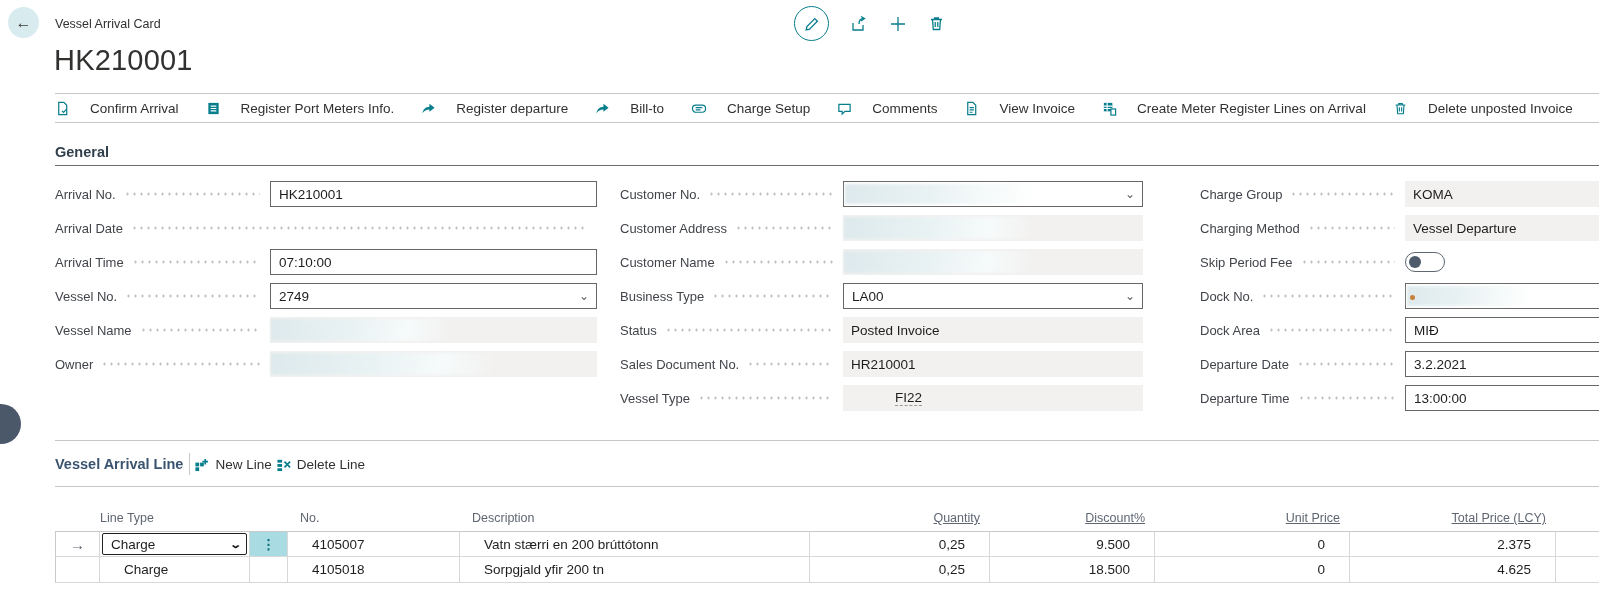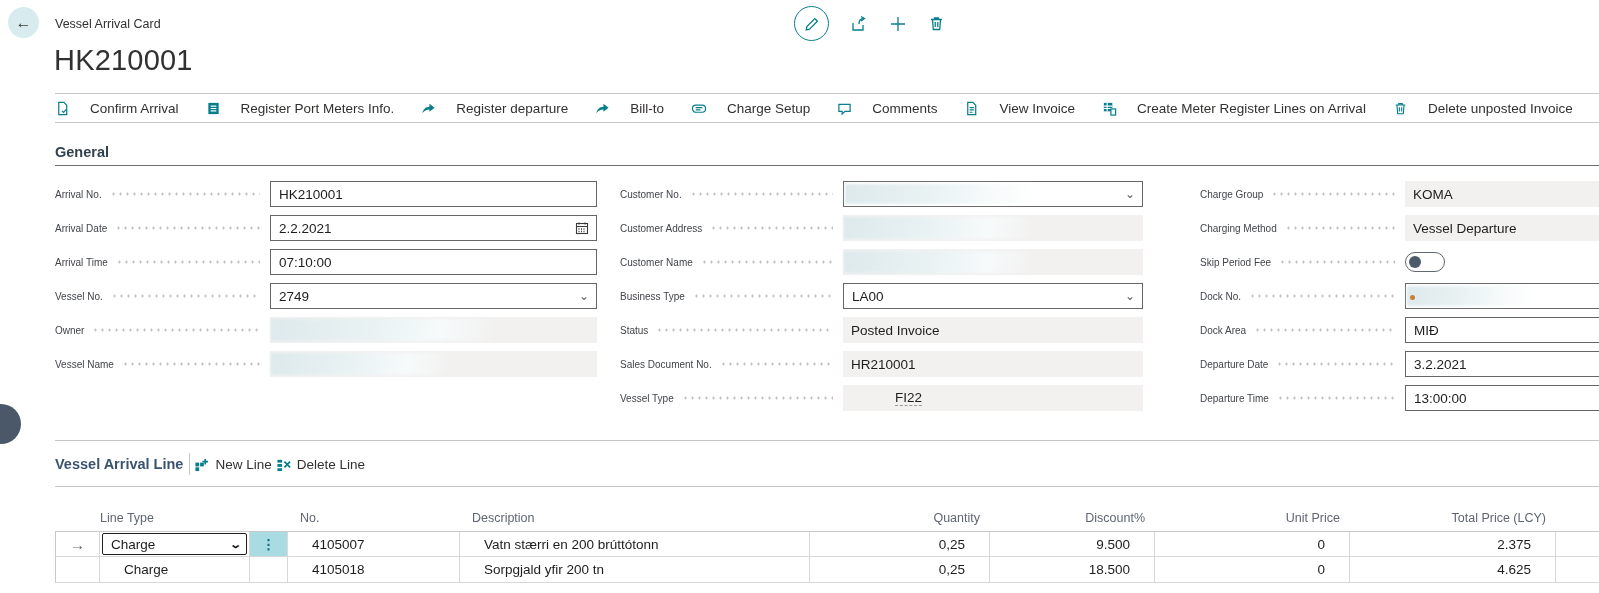--- a/index.html
+++ b/index.html
@@ -26,21 +26,21 @@
 
   
   .sect-heading { position:absolute; left:55px; top:144px; font-size:14.5px; font-weight:700; color:#31404d; }
   .sect-rule { position:absolute; left:55px; right:0; top:165px; border-top:1px solid #6e6e6e; }
 
   .fcol { position:absolute; top:181px; }
   .fcol.c1 { left:55px;  width:542px; }
   .fcol.c2 { left:620px; width:523px; }
   .fcol.c3 { left:1200px; width:505px; }
   .frow { display:flex; align-items:center; height:26px; margin-bottom:8px; }
-  .flabel { font-size:10px; color:#41444a; white-space:nowrap; }
+  .flabel { font-size:13px; color:#41444a; white-space:nowrap; }
   .leader { flex:1; height:6px; margin:0 10px 0 8px; align-self:center;
     background-image:radial-gradient(circle, #c3c1bf 1.1px, transparent 1.4px);
     background-size:7px 7px; background-position:0 center; background-repeat:repeat-x; }
   .control { position:relative; height:26px; display:flex; align-items:center;
     font-size:13.5px; color:#1d1d1d; padding:0 8px; }
   .c1 .control { width:327px; } .c2 .control { width:300px; } .c3 .control { width:300px; }
   .editable { background:#fff; border:1px solid #686664; }
   .readonly { background:#f2f1f0; border:none; }
   .trail-icn { position:absolute; right:7px; top:50%; transform:translateY(-50%); color:#555; display:flex; }
   .chev { font-size:12px; color:#605e5c; }
@@ -66,21 +66,21 @@
   .lines-head { position:absolute; left:55px; top:448px; height:32px; display:flex; align-items:center; gap:4px; }
   .lines-title { font-size:14.5px; font-weight:700; color:#3a5470; margin-right:2px; }
   .vdiv { width:1px; height:22px; background:#c8c6c4; }
   .line-btn { display:flex; align-items:center; gap:6px; font-size:13.5px; color:#323130; cursor:pointer; }
 
   
   .grid { position:absolute; left:55px; top:503px; width:1544px; display:grid;
     grid-template-columns:45px 150px 38px 172px 350px 180px 165px 195px 206px 1fr; }
   .ghead { height:28px; display:flex; align-items:flex-end; padding-bottom:6px;
     font-size:12.5px; color:#5f6672; }
-  .ghead.num { justify-content:flex-end; padding-right:10px; }
+  .ghead.num { justify-content:flex-end; padding-right:10px;text-decoration:underline; }
   .ghead.pad { padding-left:12px; }
   .gcell { height:26px; display:flex; align-items:center; font-size:13.5px; color:#1d1d1d;
     border-bottom:1px solid #d8d8d8; border-right:1px solid #d8d8d8; background:#fff; padding:0 24px; }
   .gcell.first { border-left:1px solid #c9c9c9; }
   .gcell.num { justify-content:flex-end; }
   .gcell.sel { justify-content:center; color:#5a6470; font-size:15px; padding:0; }
   .gcell.menu { justify-content:center; padding:0; }
   .menu-active { background:#a9dbe2; color:#0d6e7b; font-weight:700; letter-spacing:0; cursor:pointer; }
   .fake-select { width:100%; height:22px; border:1px solid #202020; border-radius:2px; background:#fff;
     display:flex; align-items:center; justify-content:space-between; padding:0 6px 0 8px; cursor:pointer; }
@@ -204,58 +204,48 @@
   <div class="frow">
     <div class="flabel">Arrival No.</div>
     <div class="leader"></div>
     <div class="control editable">
         <span>HK210001</span>
       </div>
   </div>
   <div class="frow">
     <div class="flabel">Arrival Date</div>
     <div class="leader"></div>
-    <div class="control editable">
-        <span>2.2.2021</span>
-      <span class="trail-icn">
-          <svg width="14" height="14" viewBox="0 0 14 14" style="stroke:#3b3a39;fill:none;stroke-width:1.1">
-            <rect x="1.5" y="2.5" width="11" height="10"></rect>
-            <path d="M1.5 5.5h11M4 1.5v2M10 1.5v2"></path>
-            <path d="M3.5 8h1M6 8h1M8.5 8h1M3.5 10.5h1M6 10.5h1M8.5 10.5h1" style="stroke-width:1.4"></path>
-          </svg>
-        </span>
-    </div>
   </div>
   <div class="frow">
     <div class="flabel">Arrival Time</div>
     <div class="leader"></div>
     <div class="control editable">
         <span>07:10:00</span>
       </div>
   </div>
   <div class="frow">
     <div class="flabel">Vessel No.</div>
     <div class="leader"></div>
     <div class="control editable">
         <span>2749</span>
       <span class="trail-icn chev">⌄</span>
     </div>
   </div>
   <div class="frow">
+    <div class="flabel">Vessel Name</div>
+    <div class="leader"></div>
+    <div class="control readonly">
+        <div class="blurbox" style="width:180px"></div>
+      </div>
+  </div>
+  <div class="frow">
     <div class="flabel">Owner</div>
     <div class="leader"></div>
     <div class="control readonly">
         <div class="blurbox" style="width:225px"></div>
-      </div>
-  </div>
-  <div class="frow">
-    <div class="flabel">Vessel Name</div>
-    <div class="leader"></div>
-    <div class="control readonly">
-        <div class="blurbox" style="width:180px"></div>
       </div>
   </div>
 </div>
 
 <div class="fcol c2">
   <div class="frow">
     <div class="flabel">Customer No.</div>
     <div class="leader"></div>
     <div class="control editable">
         <div class="blurbox" style="width:190px"></div>

